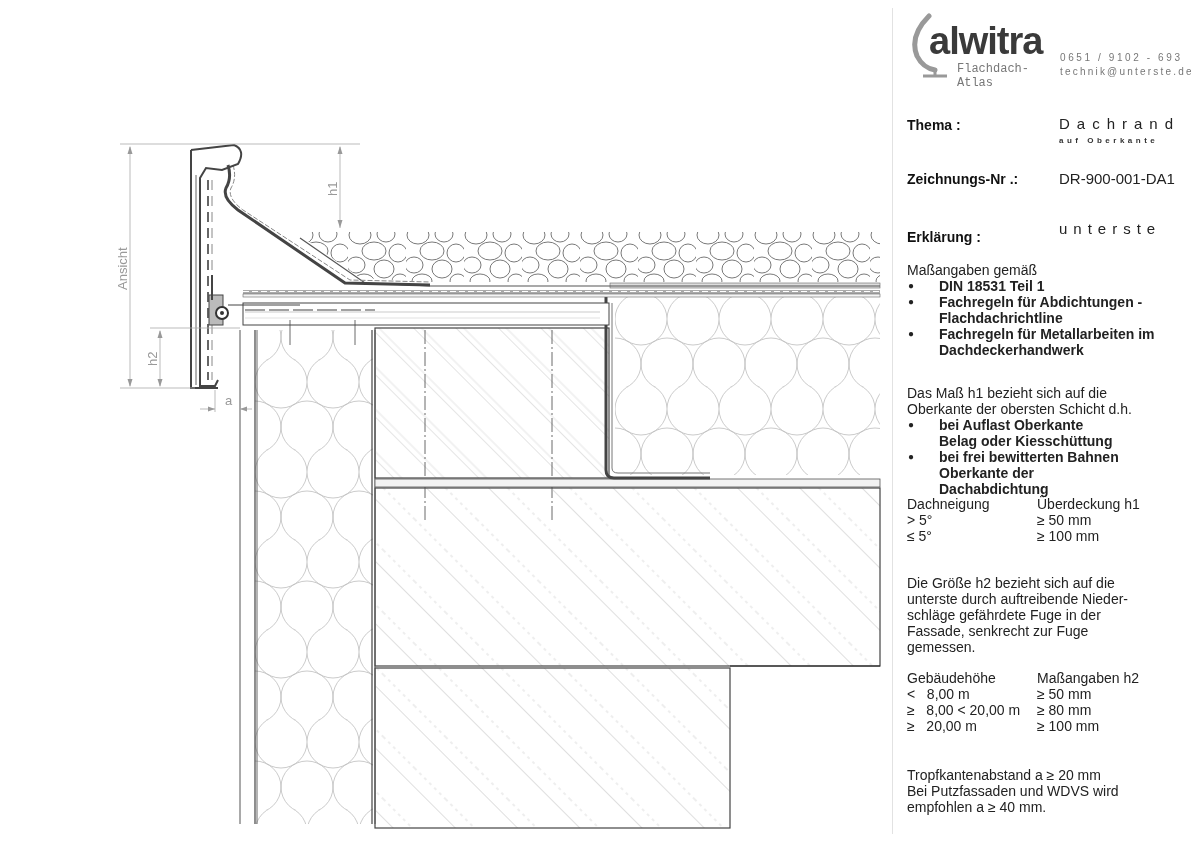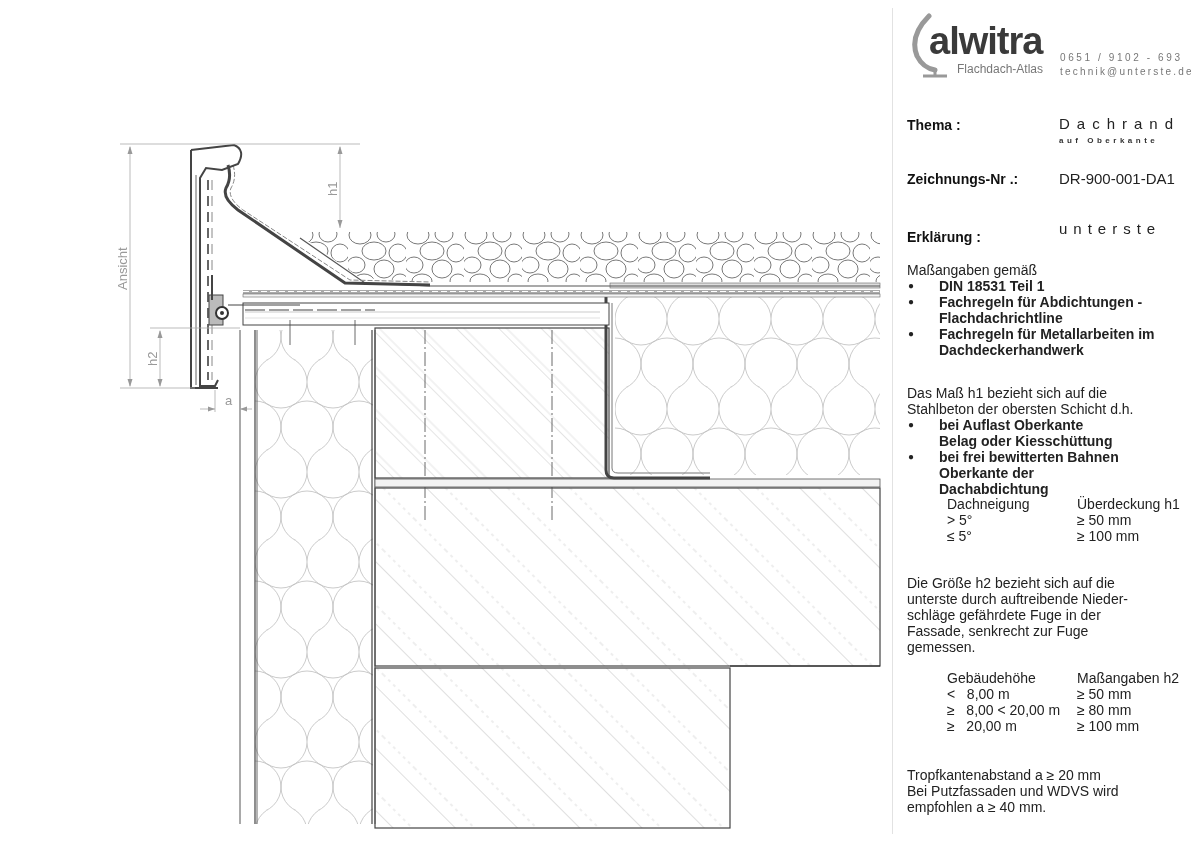--- a/index.html
+++ b/index.html
@@ -2,36 +2,36 @@
 <html><head>
 <meta charset="utf-8">
 <style>
   html, body { margin:0; padding:0; background:#ffffff; }
   body { width:1191px; height:842px; position:relative; overflow:hidden; font-family:"Liberation Sans", sans-serif; color:#222; }
   .drawing { position:absolute; left:0; top:0; width:892px; height:842px; }
   .divider { position:absolute; left:892px; top:8px; width:1px; height:826px; background:#e2e2e2; }
   .panel { position:absolute; left:893px; top:0; width:298px; height:842px; }
   .logo { position:absolute; left:14px; top:12px; width:140px; height:70px; }
   .logo-word { position:absolute; left:22px; top:8px; font-size:38px; font-weight:bold; color:#3a3a3a; letter-spacing:-1px; font-family:"Liberation Sans", sans-serif; }
-  .logo-sub { position:absolute; left:50px; top:50px; font-size:12px; color:#777; letter-spacing:0; }
+  .logo-sub { position:absolute; left:50px; top:50px; font-size:12px; color:#777; letter-spacing:0;font-family:Liberation Mono, monospace; }
   .contact { position:absolute; left:167px; font-size:10px; color:#777; letter-spacing:2.6px; white-space:nowrap; }
   .contact.phone { top:52px; }
   .contact.mail { top:66px; letter-spacing:2.2px; }
   .label { position:absolute; left:14px; font-size:14px; font-weight:bold; color:#111; }
   .value { position:absolute; left:166px; font-size:14px; color:#222; white-space:nowrap; }
   .spaced { letter-spacing:7px; font-size:15px; }
   .spaced-small { letter-spacing:3.5px; font-size:8px; font-weight:bold; color:#333; }
   .txt { position:absolute; left:14px; width:282px; font-size:14px; line-height:16px; color:#222; }
   .txt p { margin:0; }
   .bullets { margin:0; padding:0; list-style:none;font-weight:bold; }
   .bullets li { position:relative; padding-left:32px; }
   .bullets li::before { content:"\25CF"; position:absolute; left:1px; top:0; font-size:10px; }
   .tbl { position:absolute; left:14px; font-size:14px; line-height:16px; color:#222; }
   .tbl .row { display:flex; }
-  .tbl .c1 { width:130px; white-space:pre;margin-left:40px; }
+  .tbl .c1 { width:130px; white-space:pre; }
   .tbl .c2 { white-space:nowrap; }
   .dim { font-size:13px; fill:#999; font-family:"Liberation Sans", sans-serif; }
 </style>
 </head>
 <body>
 
 <svg class="drawing" viewBox="0 0 892 842" xmlns="http://www.w3.org/2000/svg">
   <defs>
     <pattern id="insul" x="255" y="0" width="52" height="90" patternUnits="userSpaceOnUse">
       <circle cx="26" cy="22" r="26" fill="none" stroke="#bdbdbd" stroke-width="0.8"></circle>
@@ -171,21 +171,21 @@
   <div class="txt" style="top:262px">
     <p>Maßangaben gemäß</p>
     <ul class="bullets">
       <li>DIN 18531 Teil 1</li>
       <li style="padding-right:40px">Fachregeln für Abdichtungen - Flachdachrichtline</li>
       <li style="padding-right:30px">Fachregeln für Metallarbeiten im Dachdeckerhandwerk</li>
     </ul>
   </div>
 
   <div class="txt" style="top:385px;width:260px">
-    <p>Das Maß h1 bezieht sich auf die Stahlbeton der obersten Schicht d.h.</p>
+    <p>Das Maß h1 bezieht sich auf die Oberkante der obersten Schicht d.h.</p>
     <ul class="bullets" style="width:250px">
       <li style="padding-right:40px">bei Auflast Oberkante Belag oder Kiesschüttung</li>
       <li style="padding-right:10px">bei frei bewitterten Bahnen Oberkante der Dachabdichtung</li>
     </ul>
   </div>
 
   <div class="tbl" style="top:496px">
     <div class="row">
         <span class="c1">Dachneigung</span>
         <span class="c2">Überdeckung h1</span>

